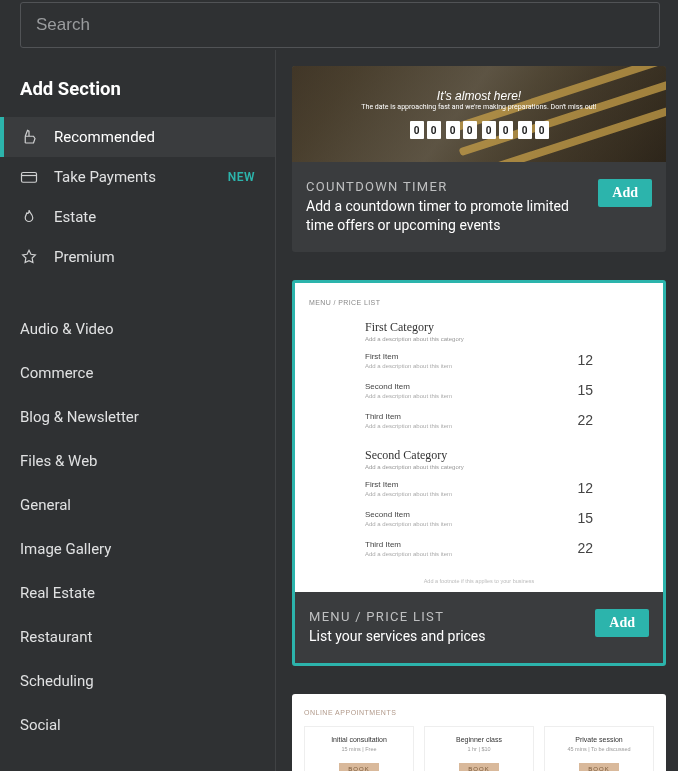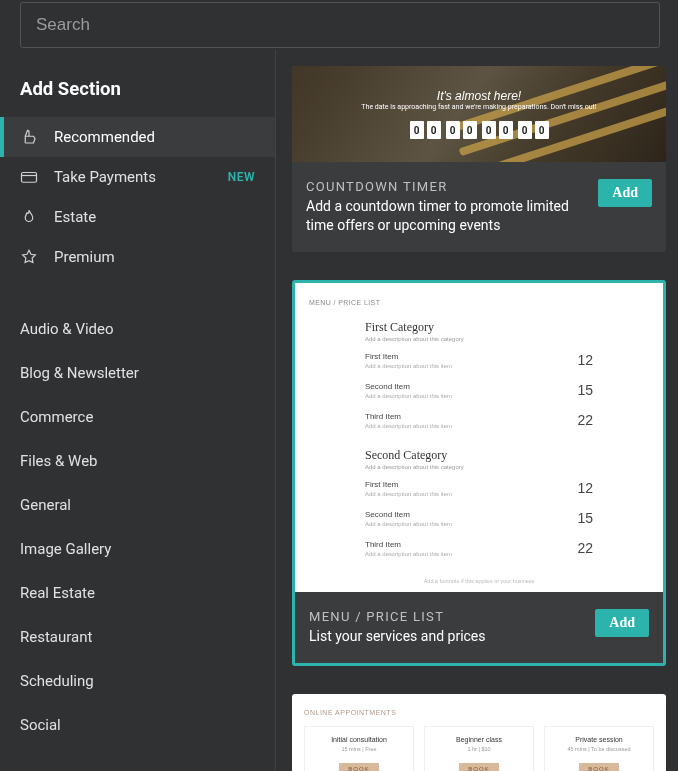--- a/index.html
+++ b/index.html
@@ -126,22 +126,22 @@
         <span class="nav-icon">
           <svg viewBox="0 0 24 24">
               <path d="M12 3l2.6 5.3 5.9.9-4.3 4.2 1 5.9L12 16.8 6.8 19.3l1-5.9L3.5 9.2l5.9-.9z"></path>
             </svg>
         </span>
         <span class="nav-label">Premium</span>
       </div>
 
       <div class="cat-list">
         <div class="cat-item">Audio &amp; Video</div>
+        <div class="cat-item">Commerce</div>
         <div class="cat-item">Blog &amp; Newsletter</div>
-        <div class="cat-item">Commerce</div>
         <div class="cat-item">Files &amp; Web</div>
         <div class="cat-item">General</div>
         <div class="cat-item">Image Gallery</div>
         <div class="cat-item">Real Estate</div>
         <div class="cat-item">Restaurant</div>
         <div class="cat-item">Scheduling</div>
         <div class="cat-item">Social</div>
       </div>
     </aside>
 

